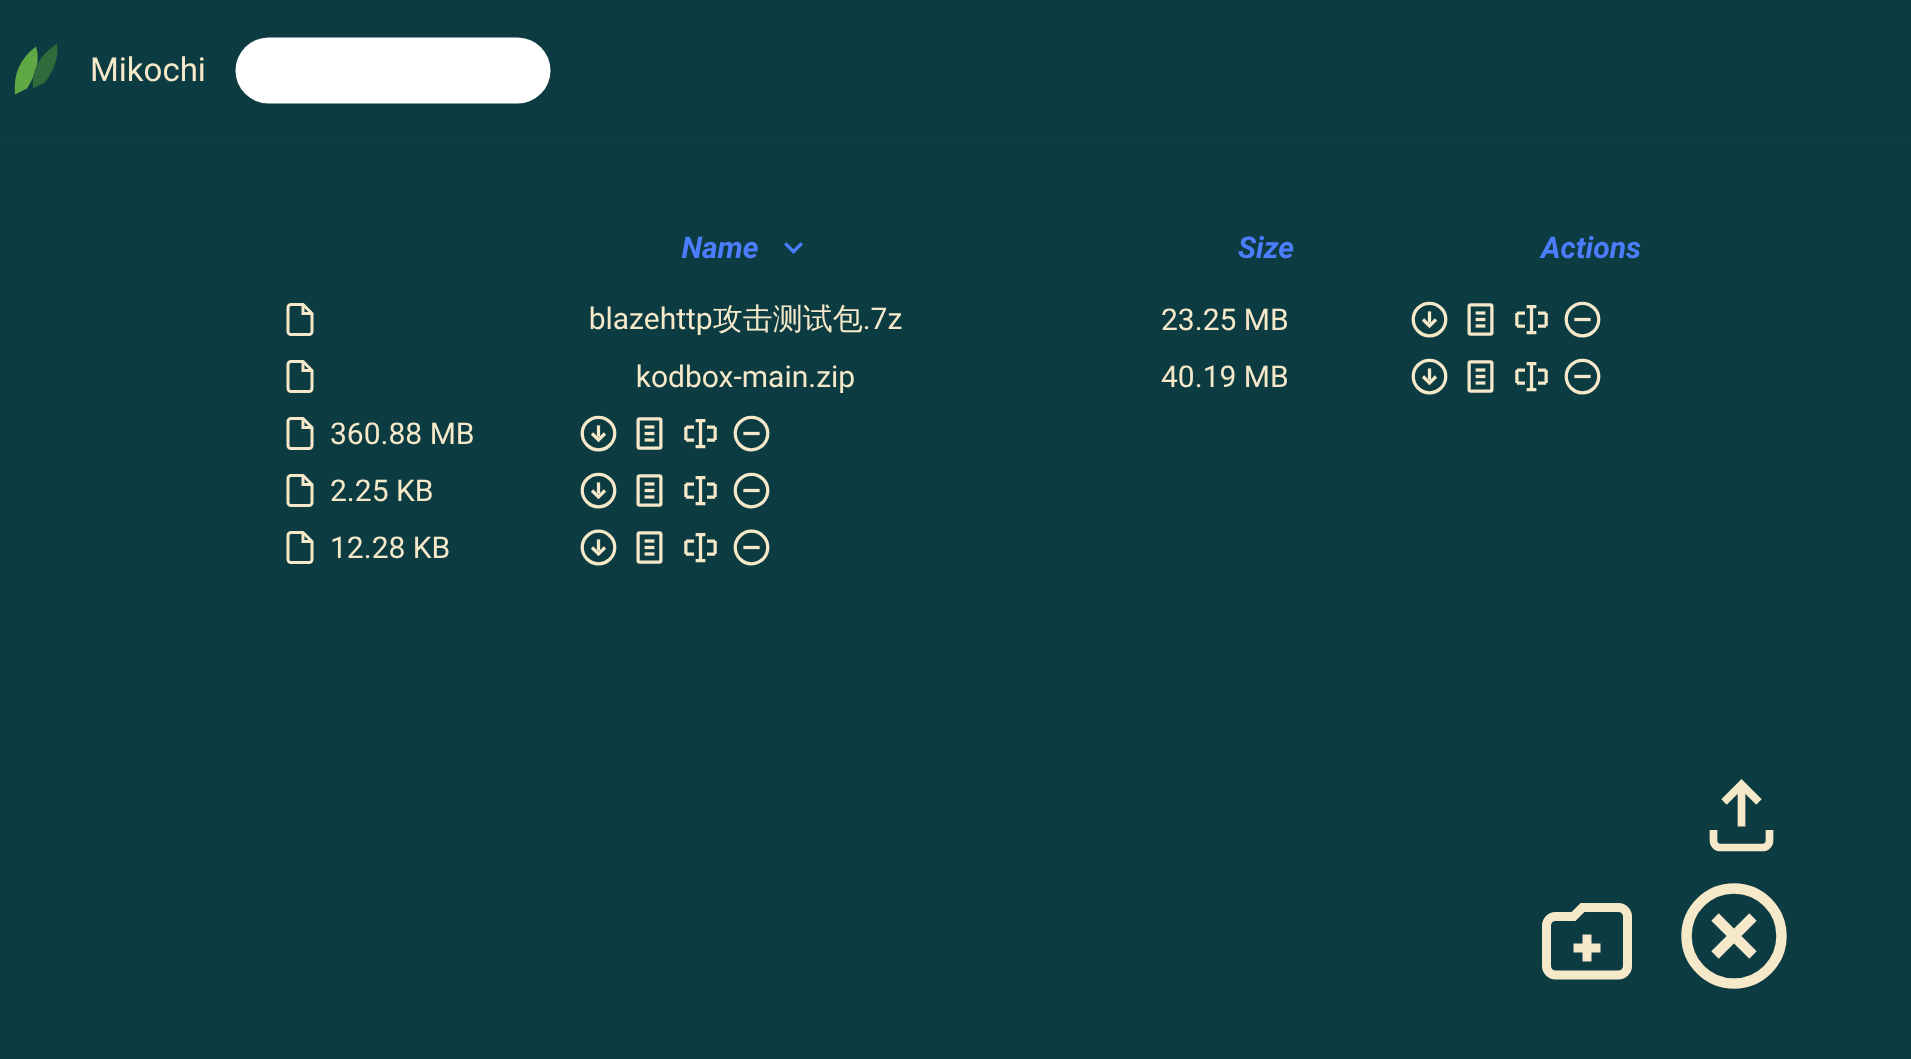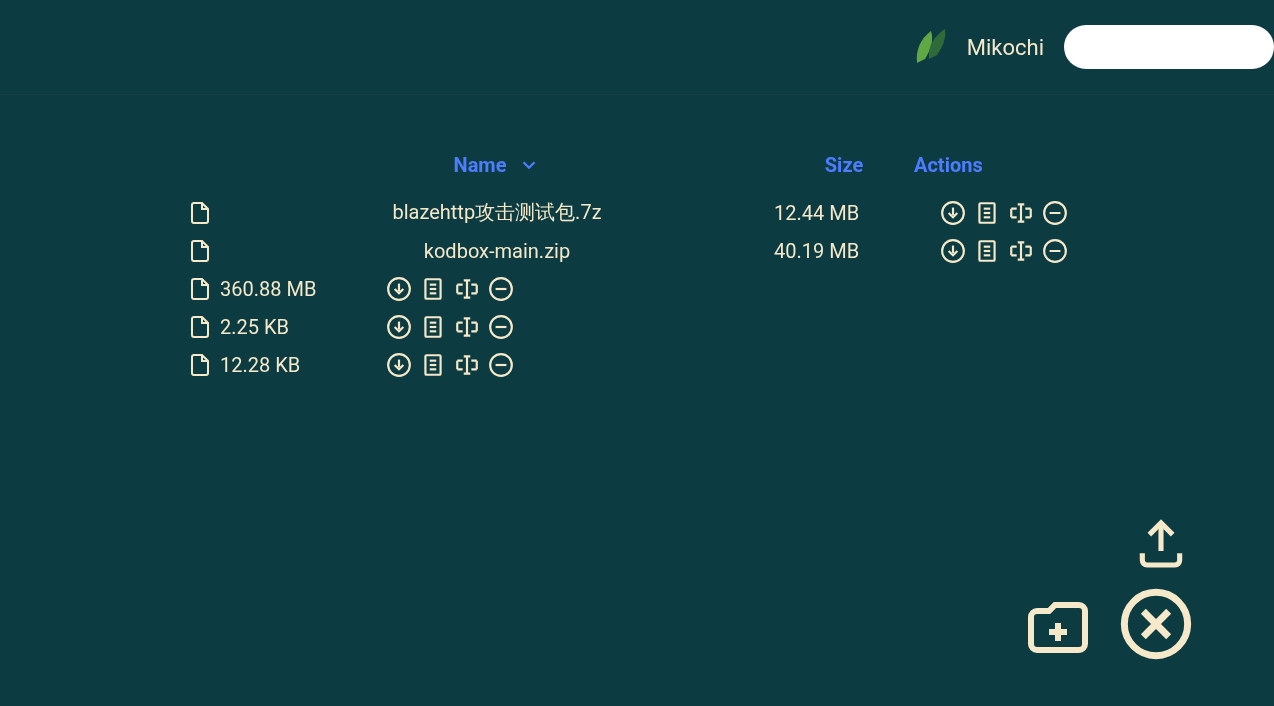--- a/index.html
+++ b/index.html
@@ -14,21 +14,21 @@
       width: 1274px;
       height: 706px;
       border-radius: 16px;
       overflow: hidden;
       position: relative;
     }
     .header {
       height: 95px;
       display: flex;
       align-items: center;
-      justify-content: flex-end;
+      justify-content: flex-start;
       gap: 20px;
       border-bottom: 1px solid #143f45;
     }
     .logo-wrap {
       display: flex;
       align-items: center;
       gap: 12px;
     }
     .logo-icon {
       width: 48px;
@@ -64,38 +64,39 @@
     .content {
       padding: 50px 180px 0 180px;
     }
     .table-header {
       display: flex;
       align-items: center;
       padding: 8px 0 16px 0;
       font-size: 20px;
       font-weight: 700;
       color: #4d7dff;
+      font-style: italic;
     }
     .col-icon {
       width: 40px;
     }
     .col-name {
       flex: 1;
       display: flex;
       justify-content: center;
       align-items: center;
       gap: 12px;
     }
     .col-size {
       width: 140px;
       text-align: center;
     }
     .col-actions {
       width: 180px;
-      text-align: left;
+      text-align: right;
     }
     .sort-chevron {
       stroke: #4d7dff;
     }
     .row {
       display: flex;
       align-items: center;
       padding: 6px 0;
       font-size: 20px;
       color: #f5e9c9;
@@ -189,21 +190,21 @@
       <div class="col-icon">
         <svg class="file-icon" width="24" height="24" viewBox="0 0 24 24" fill="none" stroke-width="2">
           <path d="M14 2H6a2 2 0 0 0-2 2v16a2 2 0 0 0 2 2h12a2 2 0 0 0 2-2V8z"></path>
           <polyline points="14 2 14 8 20 8"></polyline>
         </svg>
       </div>
       <div class="col-name">
         <span>blazehttp攻击测试包.7z</span>
       </div>
       <div class="col-size">
-        <span>12.44 MB</span>
+        <span>23.25 MB</span>
       </div>
       <div class="col-actions">
         <svg class="action-icon" width="26" height="26" viewBox="0 0 24 24" fill="none" stroke-width="2">
           <circle cx="12" cy="12" r="10"></circle>
           <path d="M12 7v7"></path>
           <polyline points="8 12 12 16 16 12"></polyline>
         </svg>
         <svg class="action-icon" width="26" height="26" viewBox="0 0 24 24" fill="none" stroke-width="2">
           <rect x="5" y="3" width="14" height="18" rx="1"></rect>
           <line x1="9" y1="8" x2="15" y2="8"></line>

